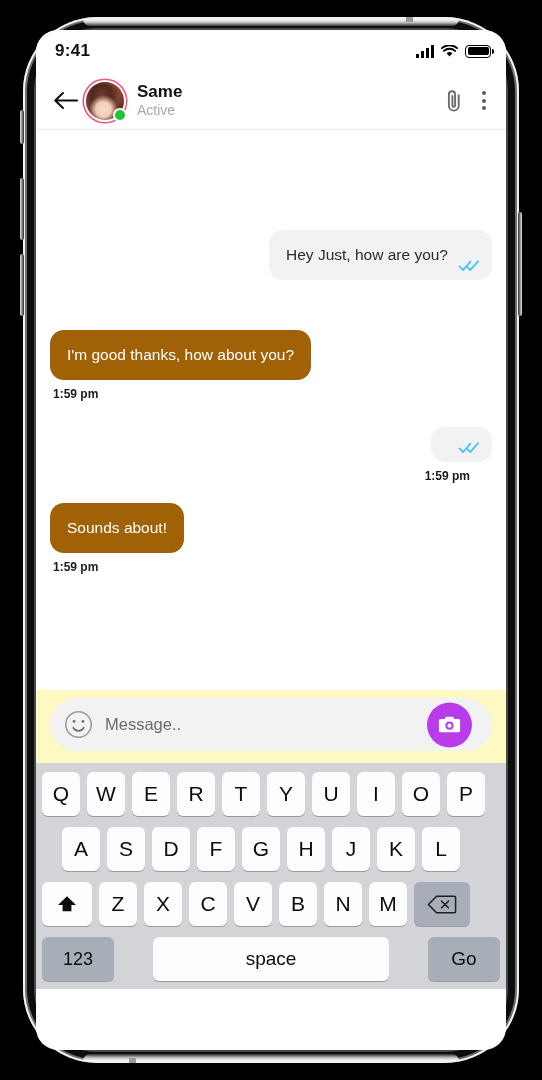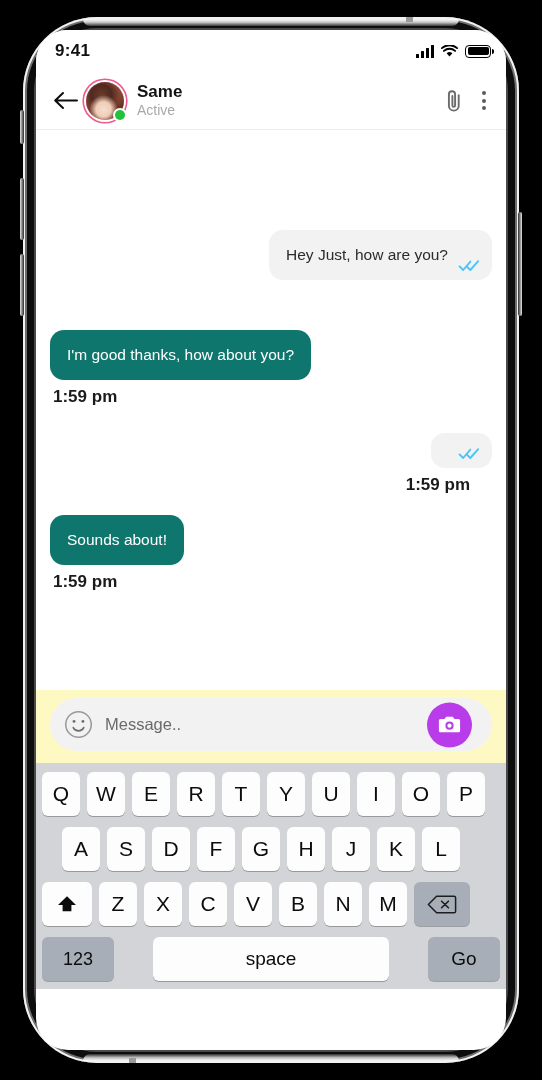--- a/index.html
+++ b/index.html
@@ -45,21 +45,21 @@
   #silent-switch{ left:20px; top:110px; width:4px; height:34px; }
   #volume-up{ left:20px; top:178px; width:4px; height:62px; }
   #volume-down{ left:20px; top:254px; width:4px; height:62px; }
   #power-button{ right:20px; top:212px; width:4px; height:104px;
                  background:linear-gradient(270deg,#e9e9e9,#9a9a9a 40%,#2b2b2b); }
 
   
   #screen{
     position:absolute; left:36px; top:30px;
     width:470px; height:1020px;
-    border-radius:32px;
+    border-radius:22px;
     background:#fff;
     overflow:hidden;
   }
 
   
   #notch{
     position:absolute; left:50%; transform:translateX(-50%); top:0;
     width:198px; height:31px;
     background:#000;
     border-radius:0 0 20px 20px;
@@ -139,25 +139,25 @@
     font-size:15.5px;
     line-height:1.55;
     word-wrap:break-word;
   }
   .bubble.grey{
     background:#f2f2f2; color:#2b2b2b;
     border-radius:14px 14px 14px 14px;
     padding-right:44px;
   }
   .bubble.purple{
-    background:#0f766e; color:#ffffff;
+    background:#a16207; color:#ffffff;
     border-radius:14px 14px 14px 14px;
   }
   .read-ticks{ position:absolute; right:12px; bottom:8px; width:22px; height:13px; }
-  .timestamp{ font-size:17px; font-weight:700; color:#1b1b1b; margin:7px 3px 0 3px; }
+  .timestamp{ font-size:12px; font-weight:700; color:#1b1b1b; margin:7px 3px 0 3px; }
   .spacer-20{ height:20px; }
   .spacer-26{ height:26px; }
   .spacer-30{ height:30px; }
 
   
   #input-bar{
     background:#fef9c3; padding:8px 14px 12px 14px;
     display:flex; align-items:flex-start;
     position:relative;
   }

